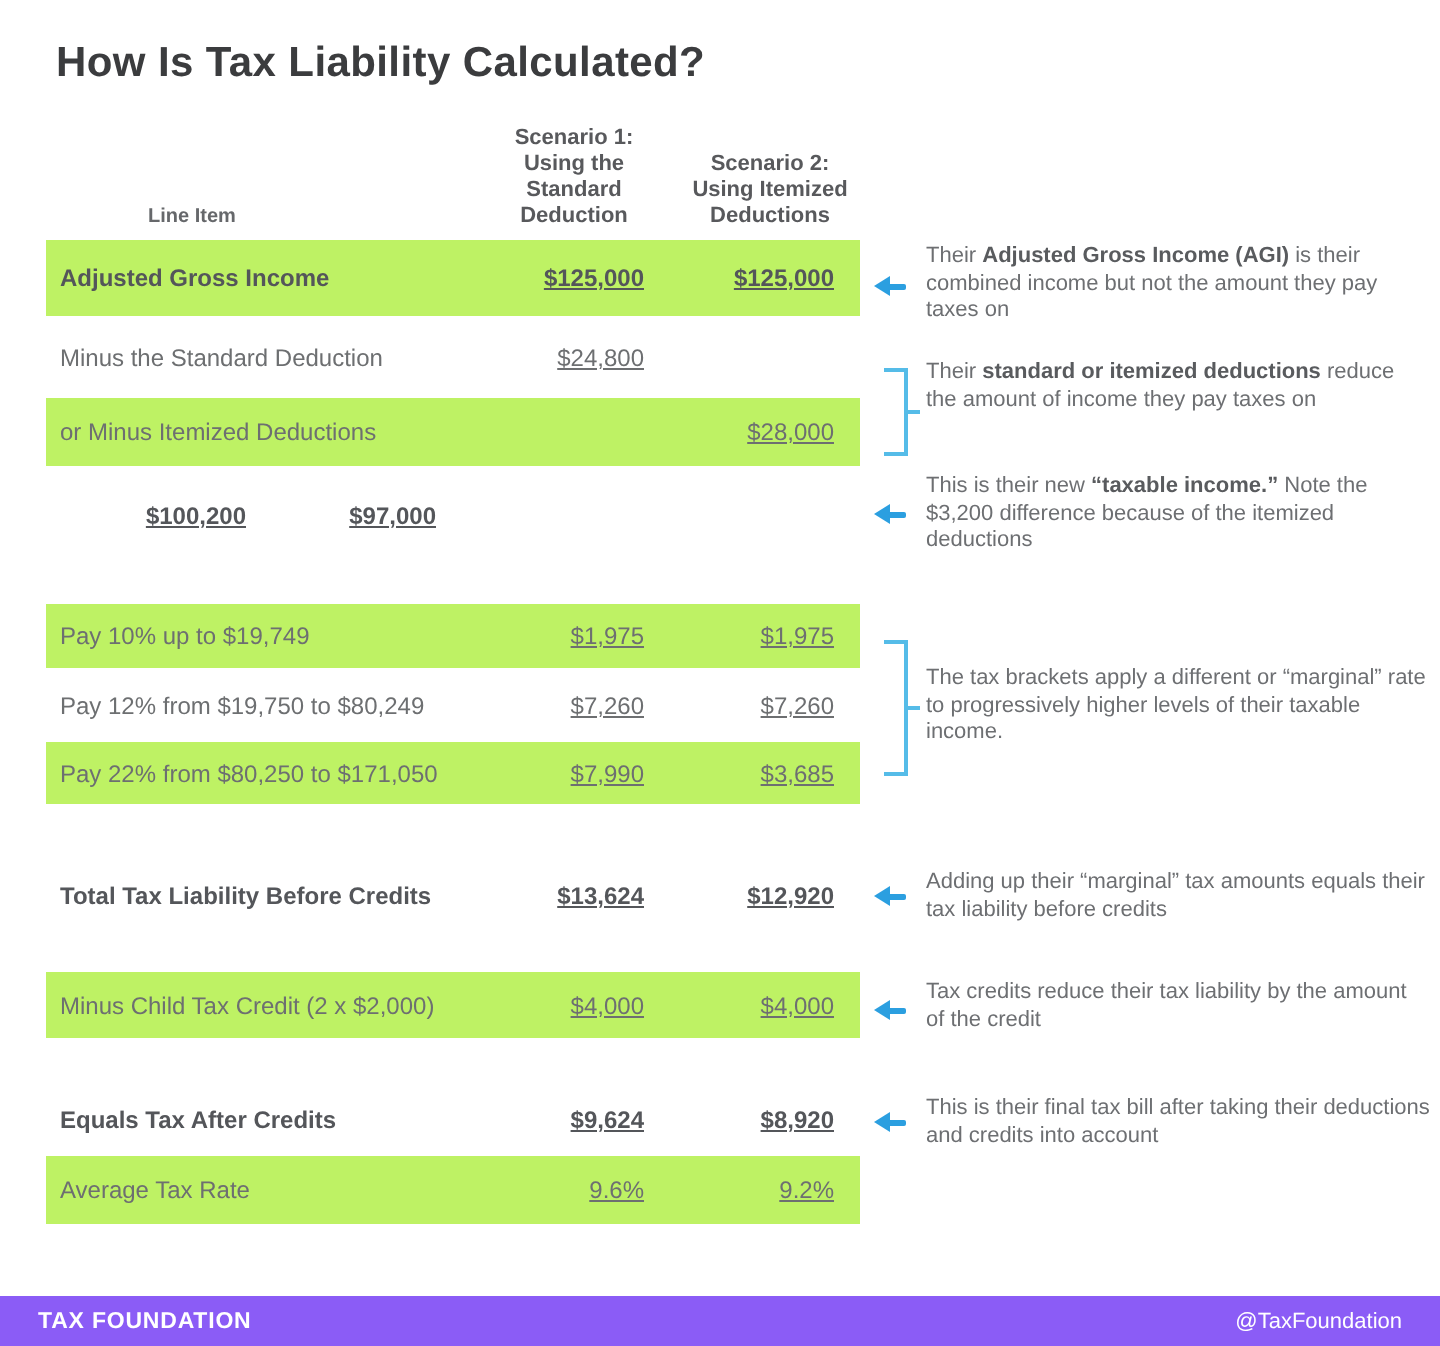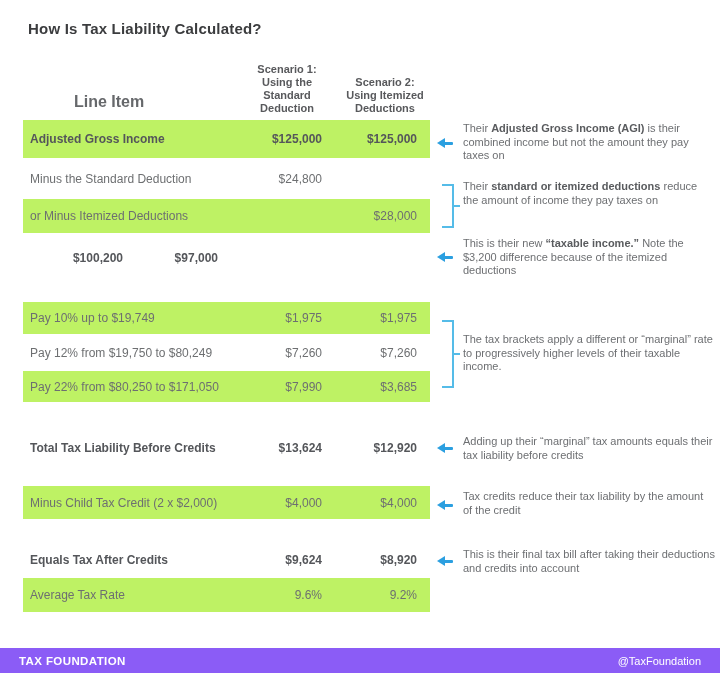--- a/index.html
+++ b/index.html
@@ -1,40 +1,40 @@
 <!DOCTYPE html>
 <html><head>
 <meta charset="utf-8">
 <style>
   html,body{margin:0;padding:0;background:#ffffff;}
   .canvas{
     position:relative; width:720px; height:673px; background:#ffffff;
     font-family:"Liberation Sans", sans-serif; overflow:hidden;
   }
   .title{
-    position:absolute; left:28px; top:20px; font-size:15px; font-weight:bold;
+    position:absolute; left:28px; top:20px; font-size:21px; font-weight:bold;
     color:#3b3c3e; letter-spacing:.2px;
   }
   
   .col-head{position:absolute; font-size:11px; font-weight:bold; color:#58595c;
     text-align:center; white-space:pre-line; line-height:13px;}
-  .head-lineitem{position:absolute; left:30px; top:93px; font-size:16px;
+  .head-lineitem{position:absolute; left:30px; top:103px; font-size:10px;
     font-weight:bold; color:#66686b;padding-left:44px;}
   .head-s1{left:237px; top:63px; width:100px;}
   .head-s2{left:330px; top:76px; width:110px;}
   
   .row{
     position:absolute; left:23px; width:407px;
     display:flex; align-items:center; box-sizing:border-box;
     font-size:12px; color:#6d6f71;
   }
   .row.hl{background:#bef264;}
   .row.bold{font-weight:bold; color:#54565a;}
   .row .lbl{flex:1; padding-left:7px;}
-  .row .v{text-align:right;}
+  .row .v{text-align:right;text-decoration:underline;}
   .row .v1{width:100px;}
   .row .v2{width:95px; margin-right:13px;}
   
   .ann{
     position:absolute; left:463px; width:252px;
     font-size:11px; line-height:13.5px; color:#6d6f72;
   }
   .ann .b{font-weight:bold; color:#595b5e;}
   .arrow{position:absolute; left:437px; width:16px; height:10px;}
   .arrow::before{

